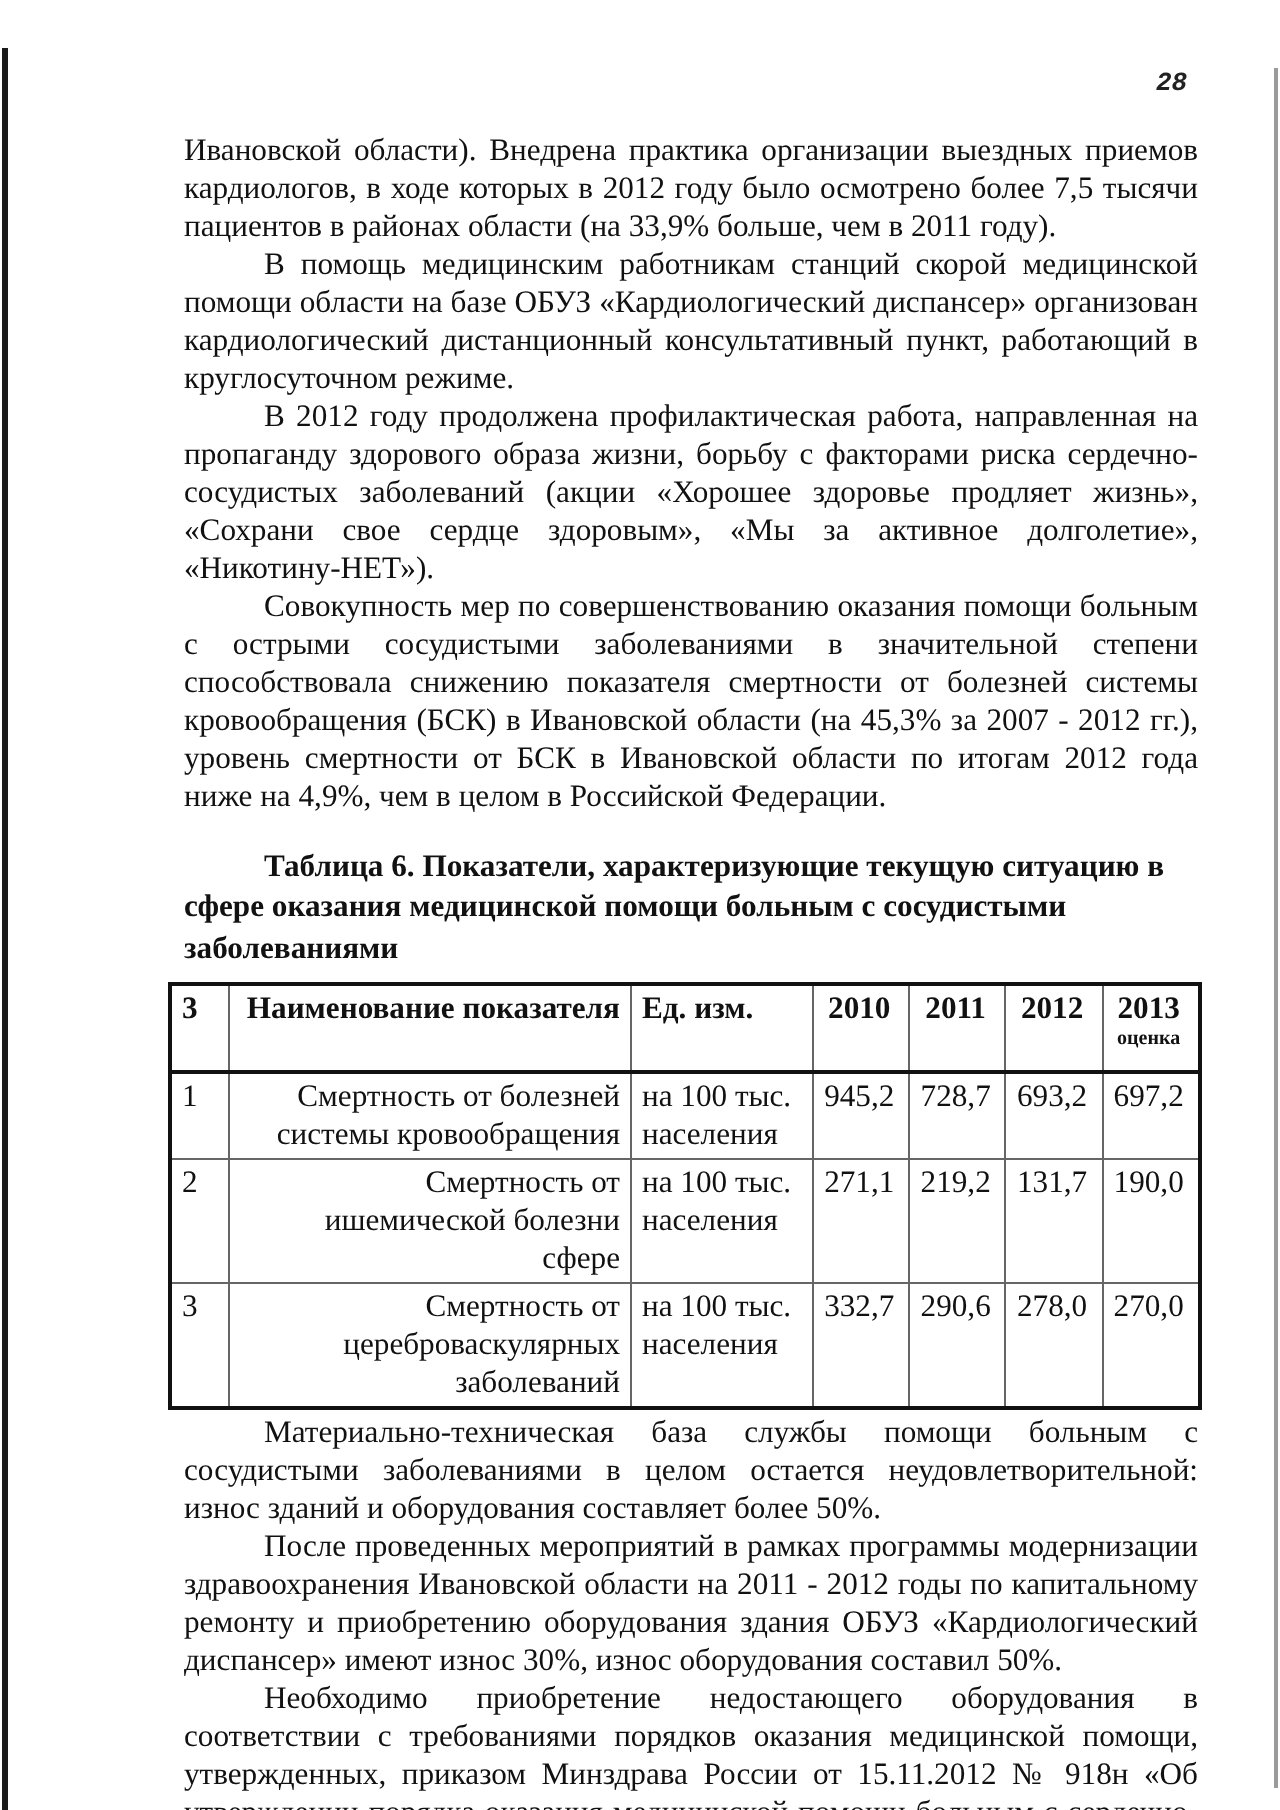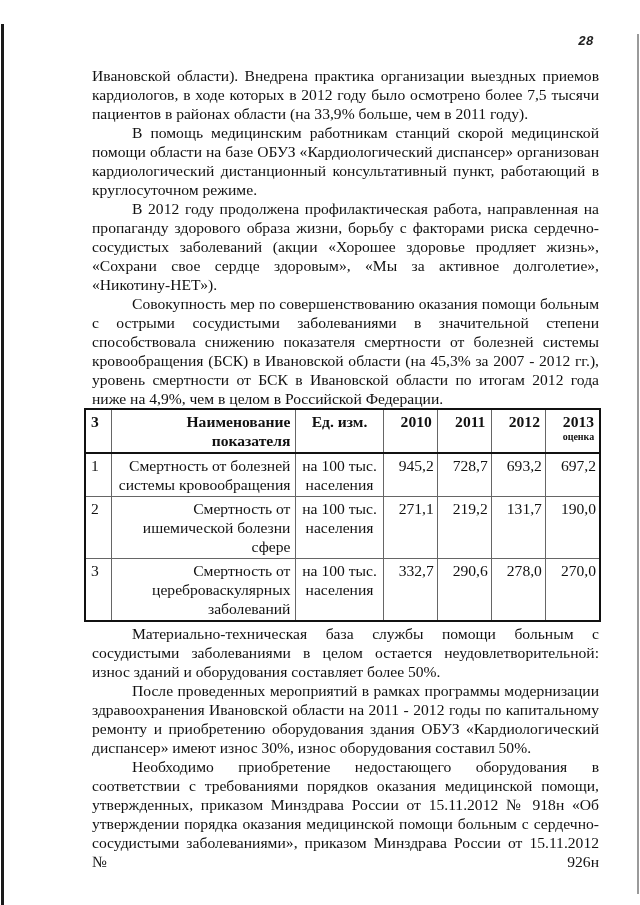--- a/index.html
+++ b/index.html
@@ -83,22 +83,22 @@
     table.data-table thead tr {
       border-bottom: 2px solid #111;
     }
     table.data-table th {
       font-weight: bold;
       text-align: center;
       height: 38px;
     }
     table.data-table th.col-num, table.data-table td.col-num { width: 18px; text-align: left; }
     table.data-table th.col-name, table.data-table td.col-name { width: 190px; text-align: right; }
-    table.data-table th.col-unit, table.data-table td.col-unit { width: 80px; text-align: center; }
-    table.data-table th.col-year, table.data-table td.col-year { text-align: center; padding-left: 15px; padding-right: 3px; }
+    table.data-table th.col-unit, table.data-table td.col-unit { width: 80px; text-align: left; }
+    table.data-table th.col-year, table.data-table td.col-year { text-align: center; padding-left: 1px; padding-right: 3px; }
     .sub-label {
       display: block;
       font-size: 10px;
       line-height: 12px;
     }
     .after-table {
       margin-top: 2px;
     }
   </style>
 </head>
@@ -109,20 +109,21 @@
 
 <div class="page-number">28</div>
 
 <div class="content">
 
   <p class="para">Ивановской области). Внедрена практика организации выездных приемов кардиологов, в ходе которых в 2012 году было осмотрено более 7,5 тысячи пациентов в районах области (на 33,9% больше, чем в 2011 году).</p>
   <p class="para indent">В помощь медицинским работникам станций скорой медицинской помощи области на базе ОБУЗ «Кардиологический диспансер» организован кардиологический дистанционный консультативный пункт, работающий в круглосуточном режиме.</p>
   <p class="para indent">В 2012 году продолжена профилактическая работа, направленная на пропаганду здорового образа жизни, борьбу с факторами риска сердечно-сосудистых заболеваний (акции «Хорошее здоровье продляет жизнь», «Сохрани свое сердце здоровым», «Мы за активное долголетие», «Никотину-НЕТ»).</p>
   <p class="para indent">Совокупность мер по совершенствованию оказания помощи больным с острыми сосудистыми заболеваниями в значительной степени способствовала снижению показателя смертности от болезней системы кровообращения (БСК) в Ивановской области (на 45,3% за 2007 - 2012 гг.), уровень смертности от БСК в Ивановской области по итогам 2012 года ниже на 4,9%, чем в целом в Российской Федерации.</p>
 
+  <div class="table-title">Таблица 6. Показатели, характеризующие текущую ситуацию в сфере оказания медицинской помощи больным с сосудистыми заболеваниями</div>
 
   <table class="data-table">
     <thead>
       <tr>
         <th class="col-num">3</th>
         <th class="col-name">Наименование показателя</th>
         <th class="col-unit">Ед. изм.</th>
         <th class="col-year">2010</th>
         <th class="col-year">2011</th>
         <th class="col-year">2012</th>

